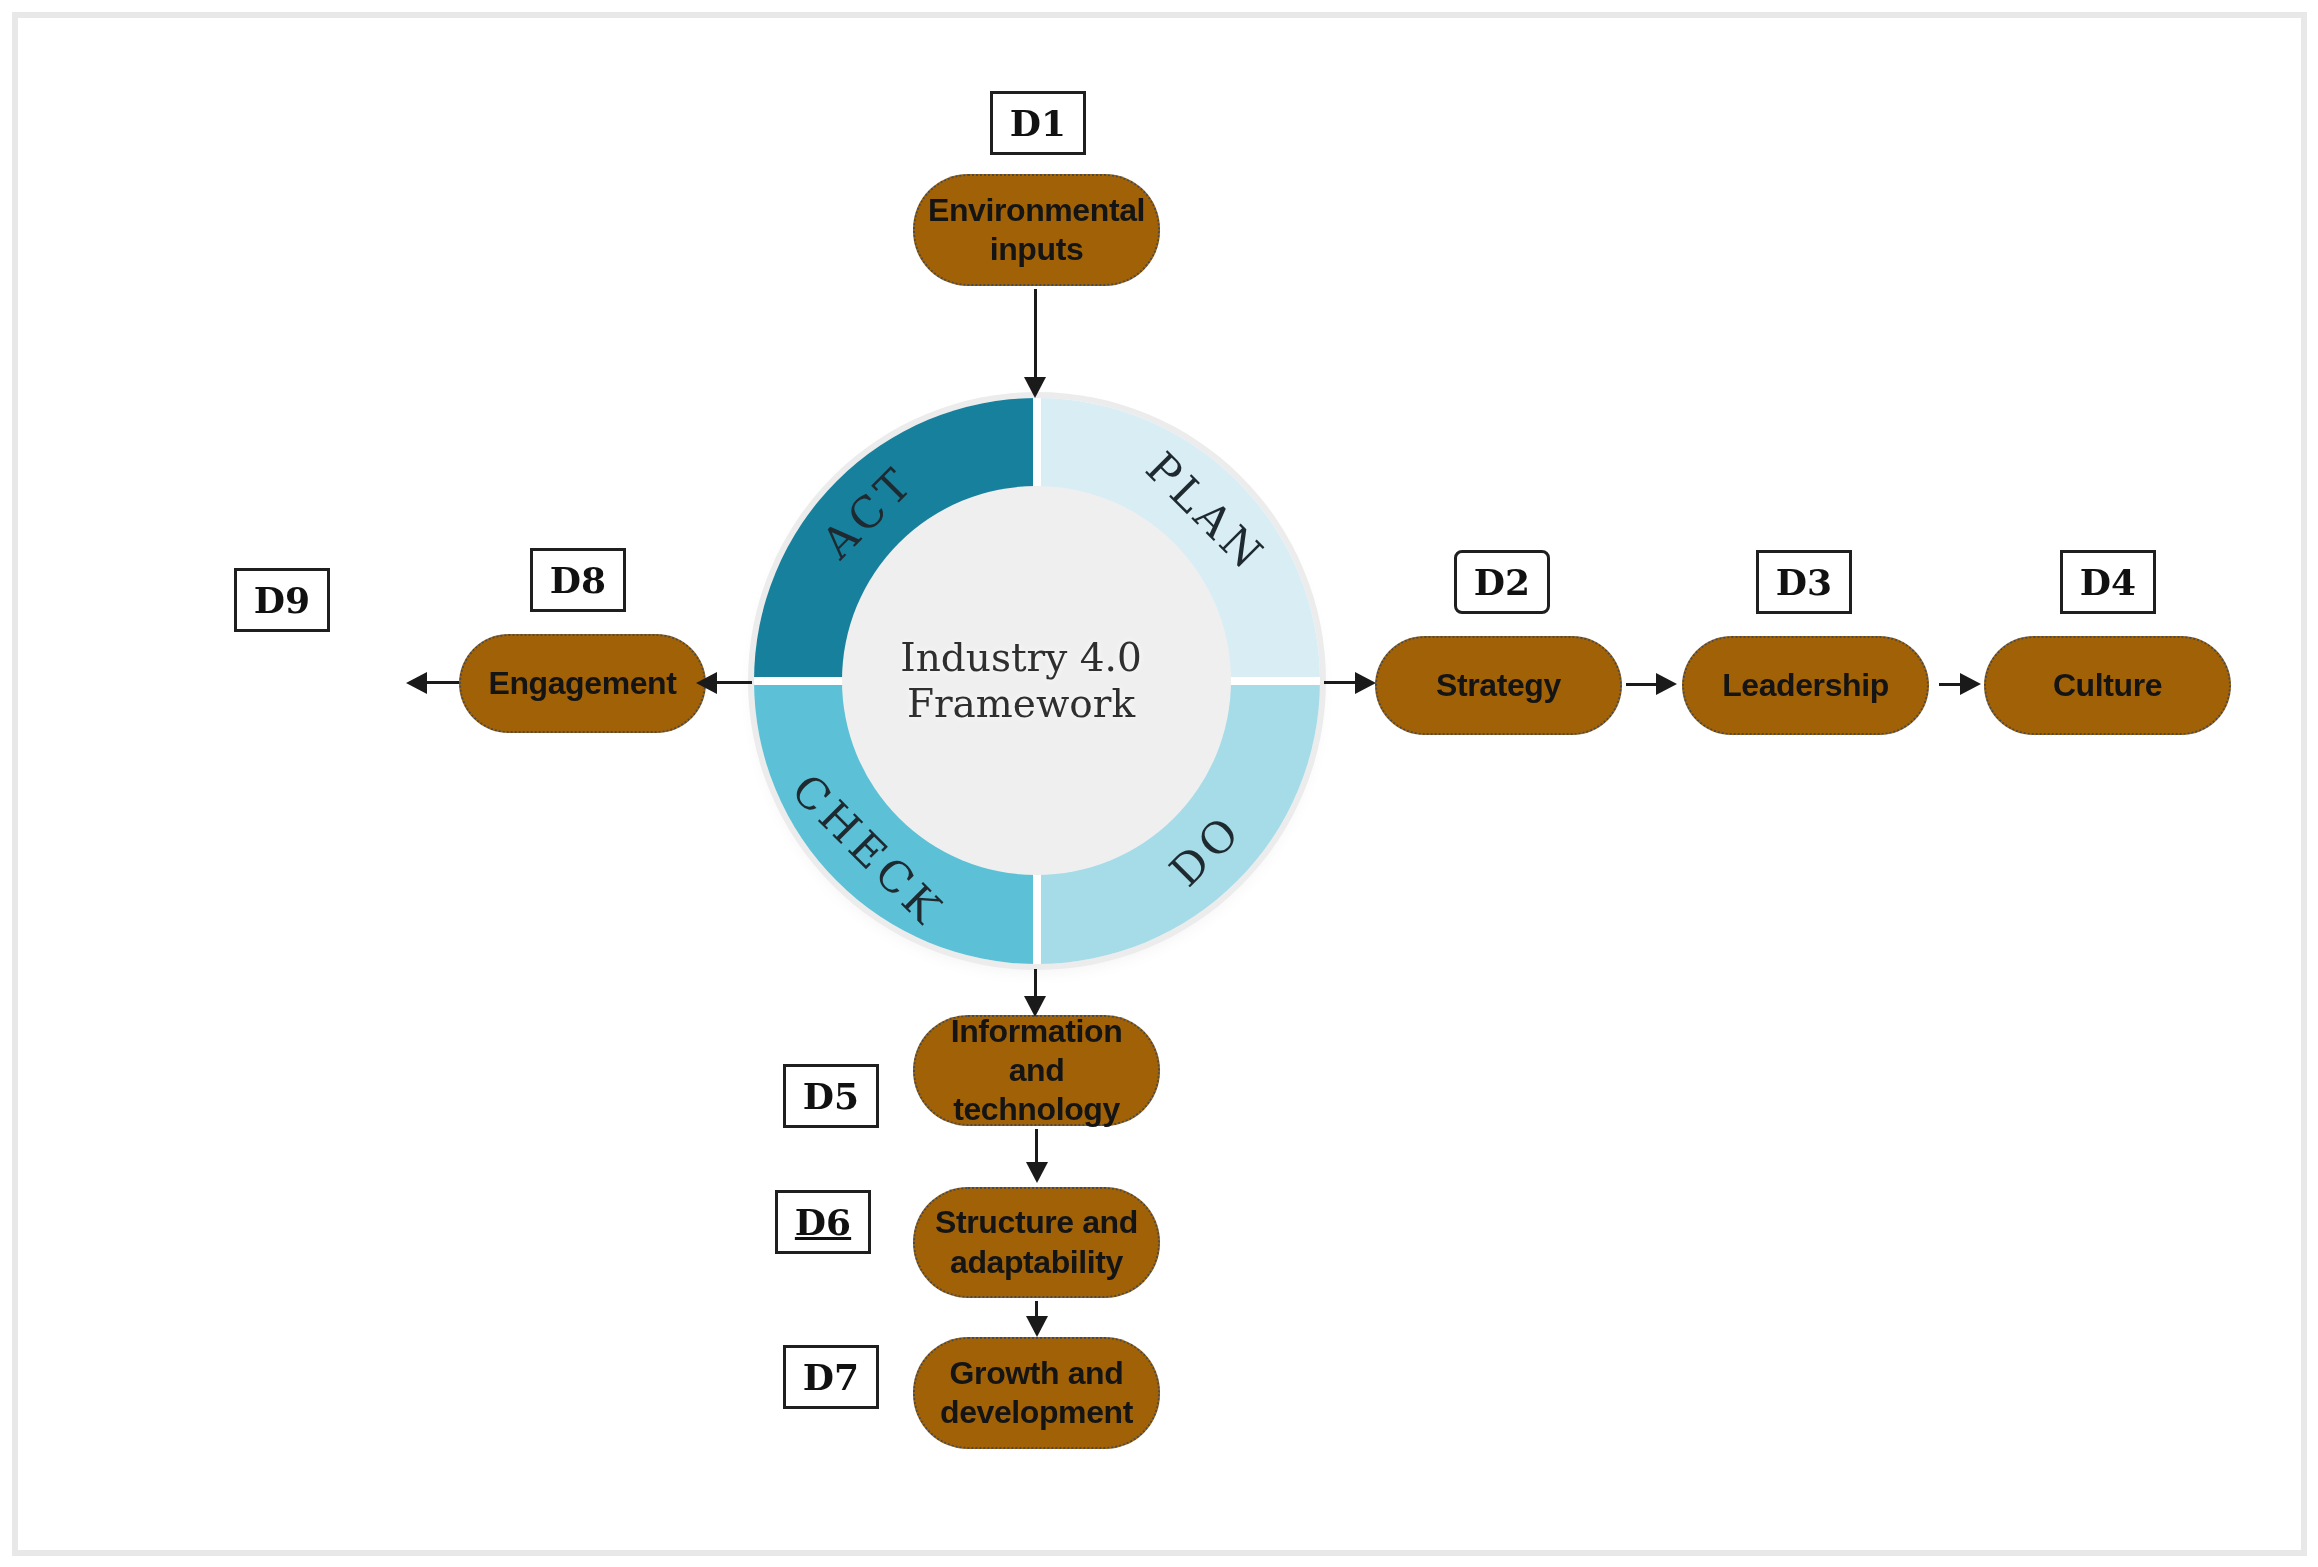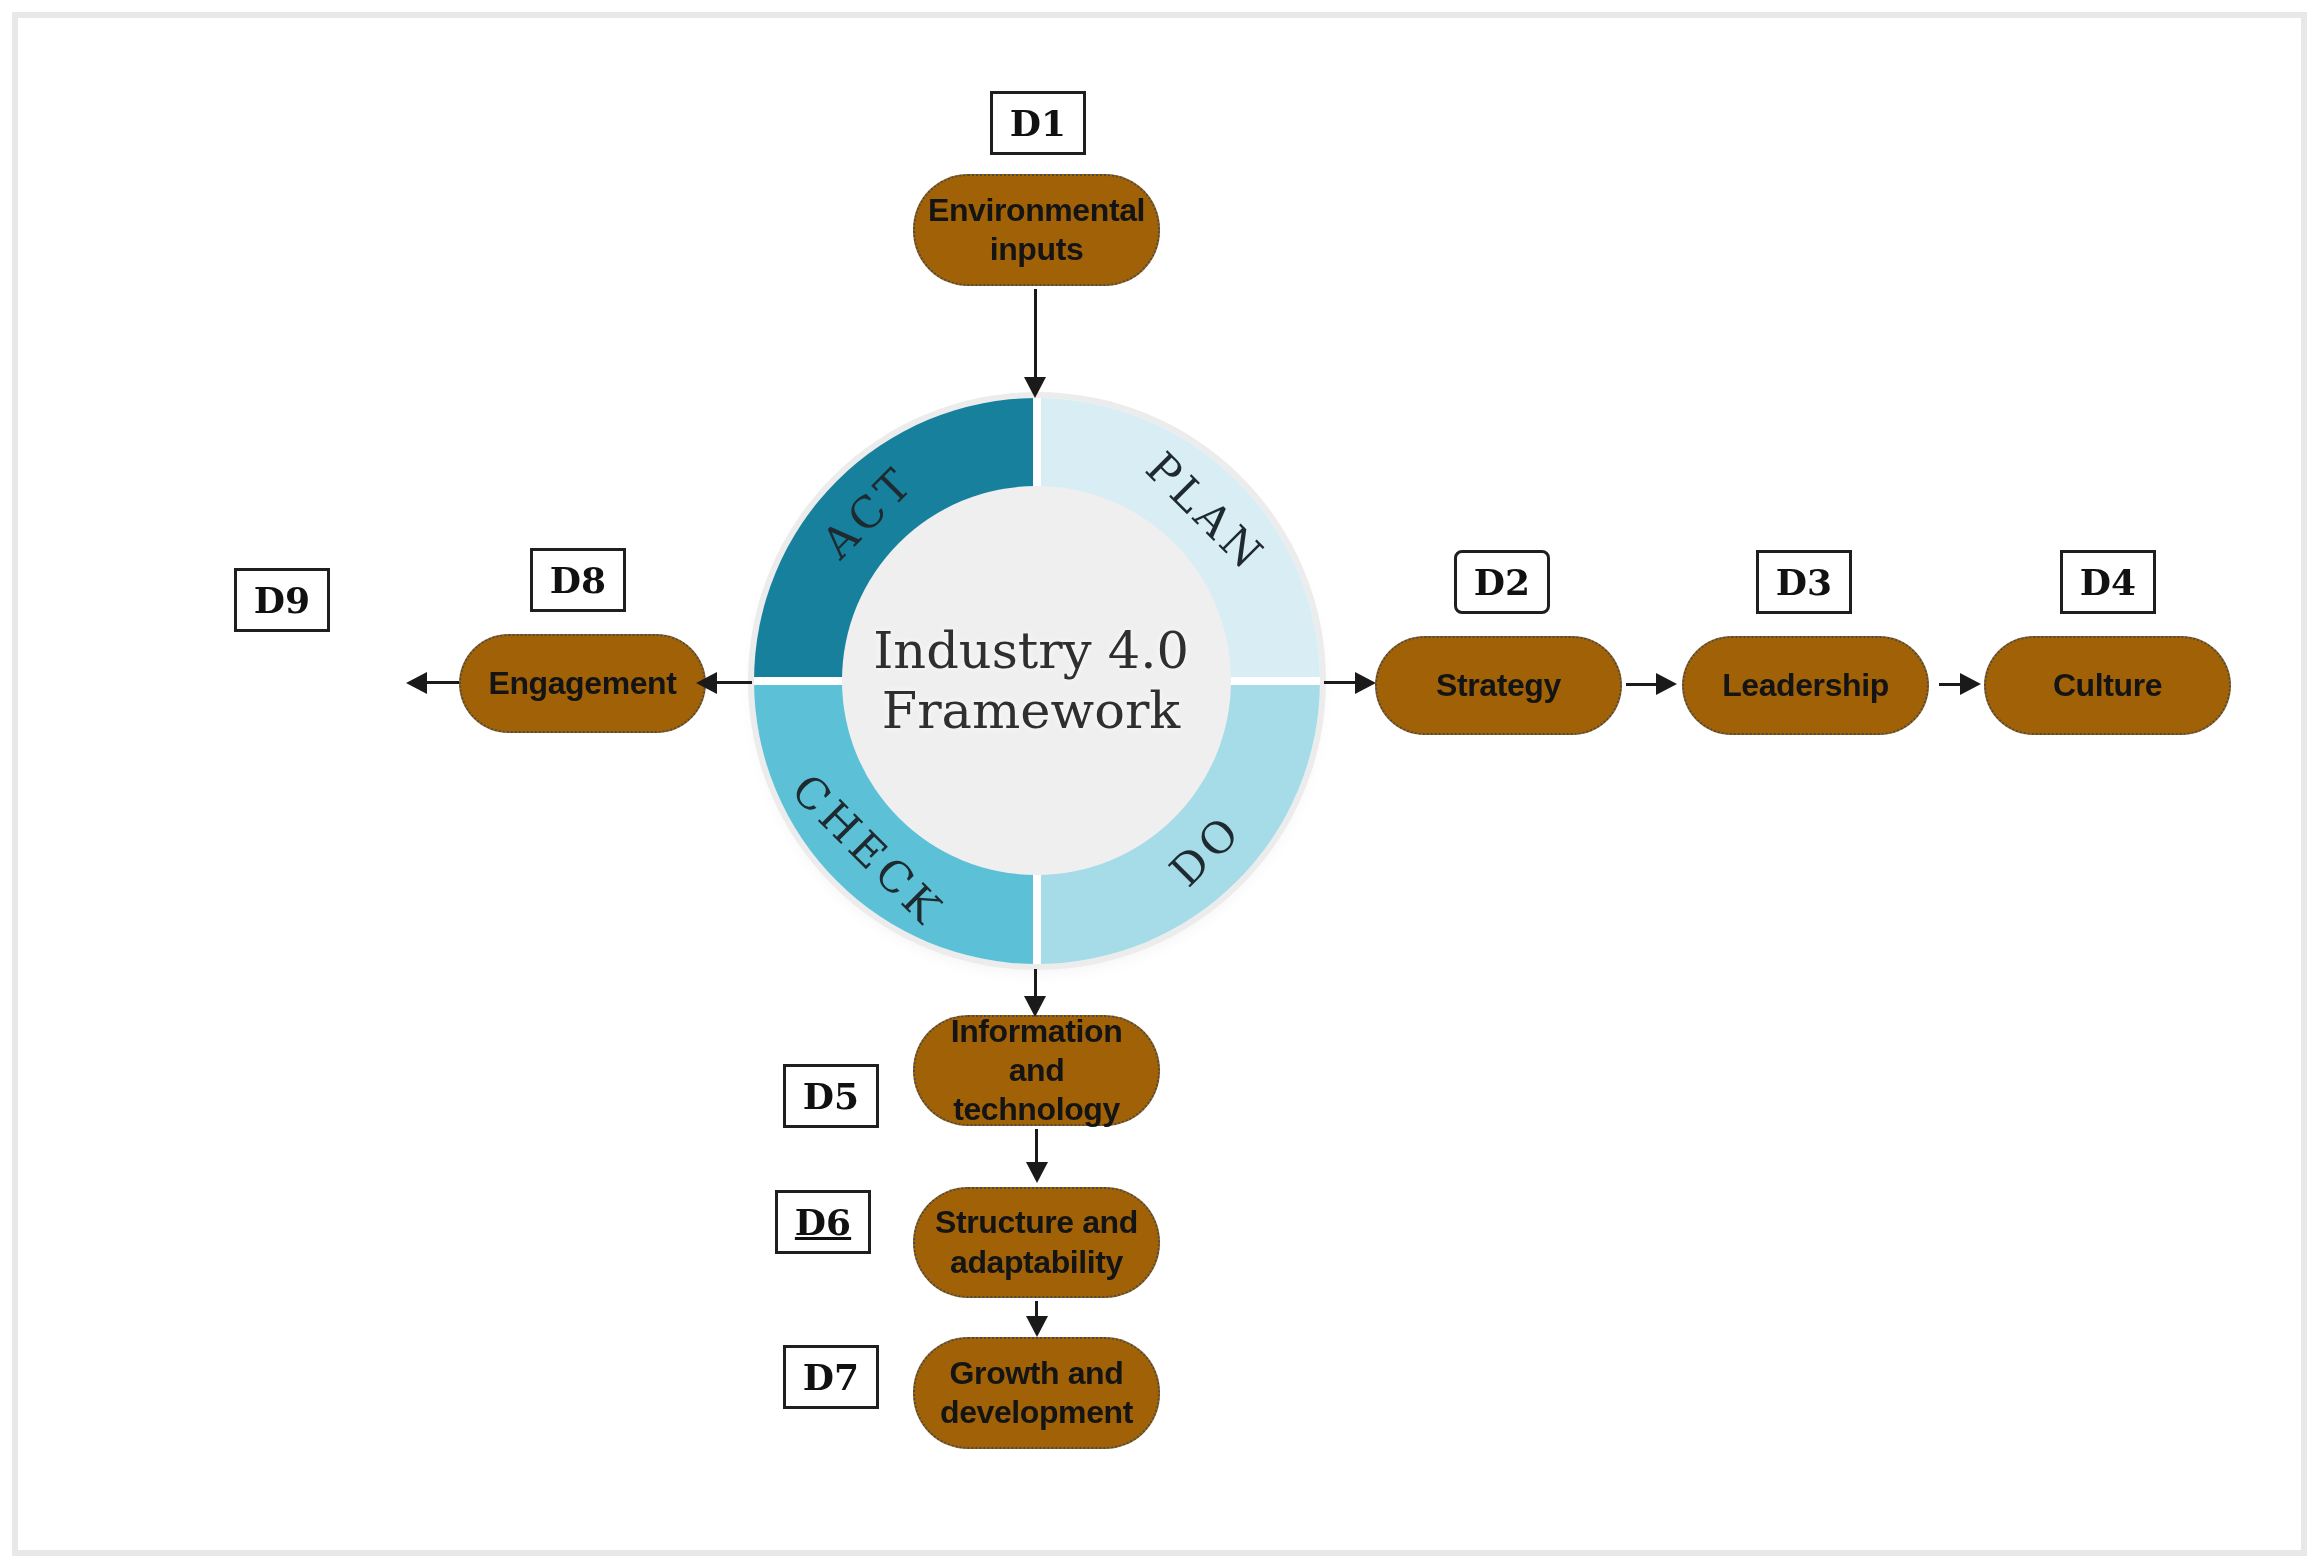--- a/index.html
+++ b/index.html
@@ -33,22 +33,22 @@
   }
   .ring-label{
     position:absolute;font-family:"DejaVu Serif","Liberation Serif",serif;
     font-size:43px;letter-spacing:5.2px;color:#1e2a30;white-space:nowrap;
   }
   .ring-label.act  {left:114px;top:114px;transform:translate(-50%,-50%) rotate(-45deg);}
   .ring-label.plan {left:452px;top:114px;transform:translate(-50%,-50%) rotate(45deg);}
   .ring-label.check{left:114px;top:452px;transform:translate(-50%,-50%) rotate(45deg);}
   .ring-label.do   {left:452px;top:452px;transform:translate(-50%,-50%) rotate(-45deg);}
   .center-title{
-    position:absolute;left:277px;top:283px;transform:translate(-50%,-50%);
-    font-family:"DejaVu Serif","Liberation Serif",serif;font-size:51px;
+    position:absolute;left:267px;top:283px;transform:translate(-50%,-50%);
+    font-family:"DejaVu Serif","Liberation Serif",serif;font-size:39px;
     line-height:1.18;color:#2f2f2f;text-align:center;white-space:nowrap;
     text-shadow:0 0 7.5px rgba(255,255,255,0.95);
   }
   .center-title span{display:block;}
 
   
   .dbox{
     position:absolute;width:96px;height:64px;background:#ffffff;
     border:3.7px solid #1f1f1f;box-sizing:border-box;
     display:flex;align-items:center;justify-content:center;

